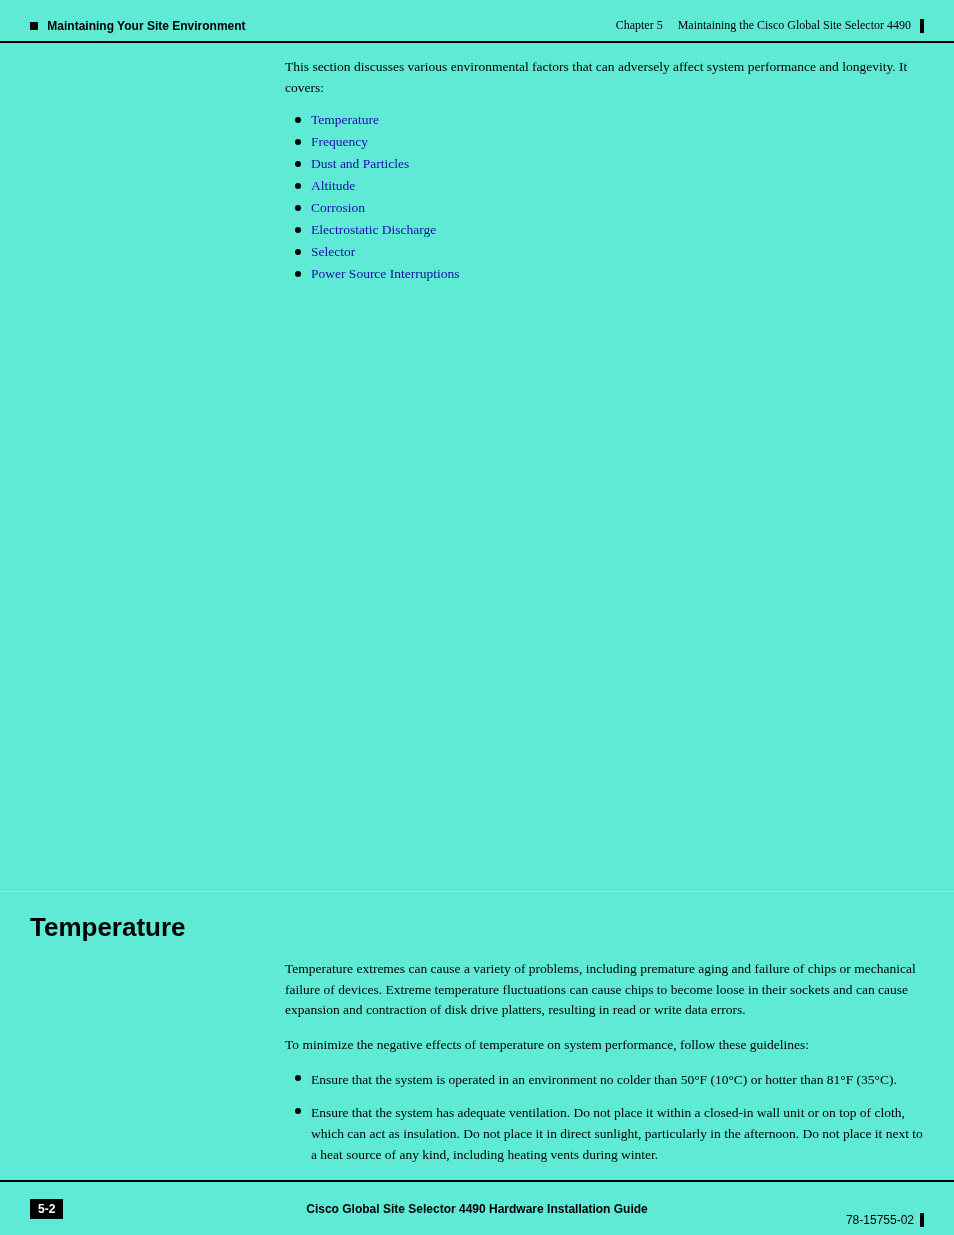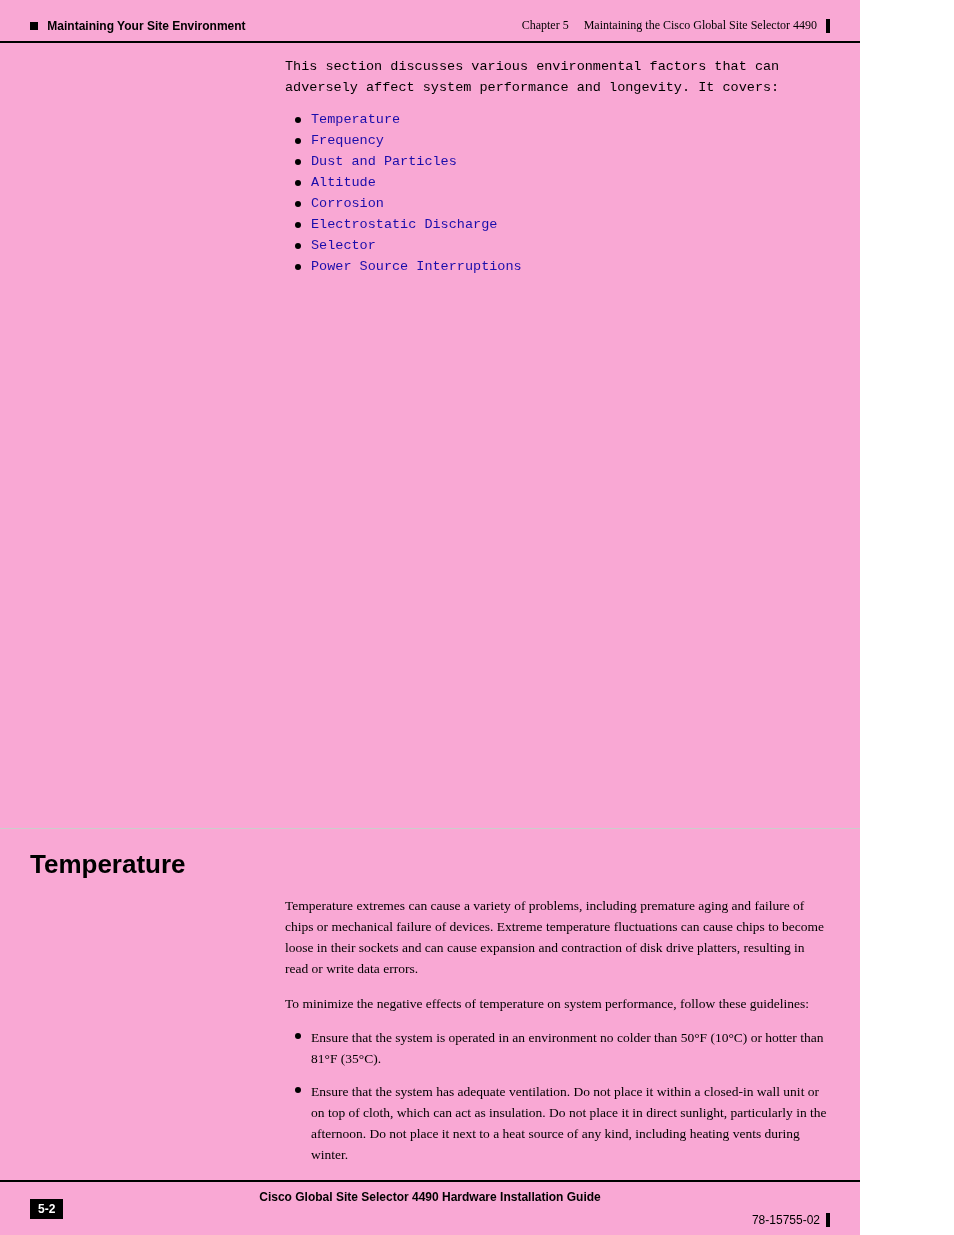--- a/index.html
+++ b/index.html
@@ -12,23 +12,23 @@
       background: #fff;
       font-family: Times New Roman, serif;
       font-size: 14px;
       color: #000;
       width: 954px;
       min-height: 1235px;
       position: relative;
     }
 
     .page {
-      width: 860px;
+      width: 954px;
       min-height: 1235px;
-      background: #f9a8d4;
+      background: #5eead4;
       position: relative;
       display: flex;
       flex-direction: column;
     }
 
     
     .header {
       display: flex;
       justify-content: space-between;
       align-items: center;
@@ -68,21 +68,20 @@
       height: 8px;
       background: #000;
       margin-right: 6px;
       vertical-align: middle;
     }
 
     
     .content {
       padding: 10px 30px 0 285px;
       flex: 1;
-      font-family: Liberation Mono, monospace;
     }
 
     .intro-text {
       font-size: 13.5px;
       line-height: 1.5;
       margin-bottom: 14px;
     }
 
     .bullet-list {
       list-style: none;
@@ -149,20 +148,21 @@
       font-size: 13.5px;
       line-height: 1.55;
     }
 
     
     .footer {
       border-top: 2px solid #000;
       padding: 8px 30px;
       display: flex;
       justify-content: space-between;
+      align-items: center;
       margin-top: auto;
     }
 
     .footer-left {
       display: flex;
       align-items: center;
       gap: 0;
     }
 
     .footer-page-box {

